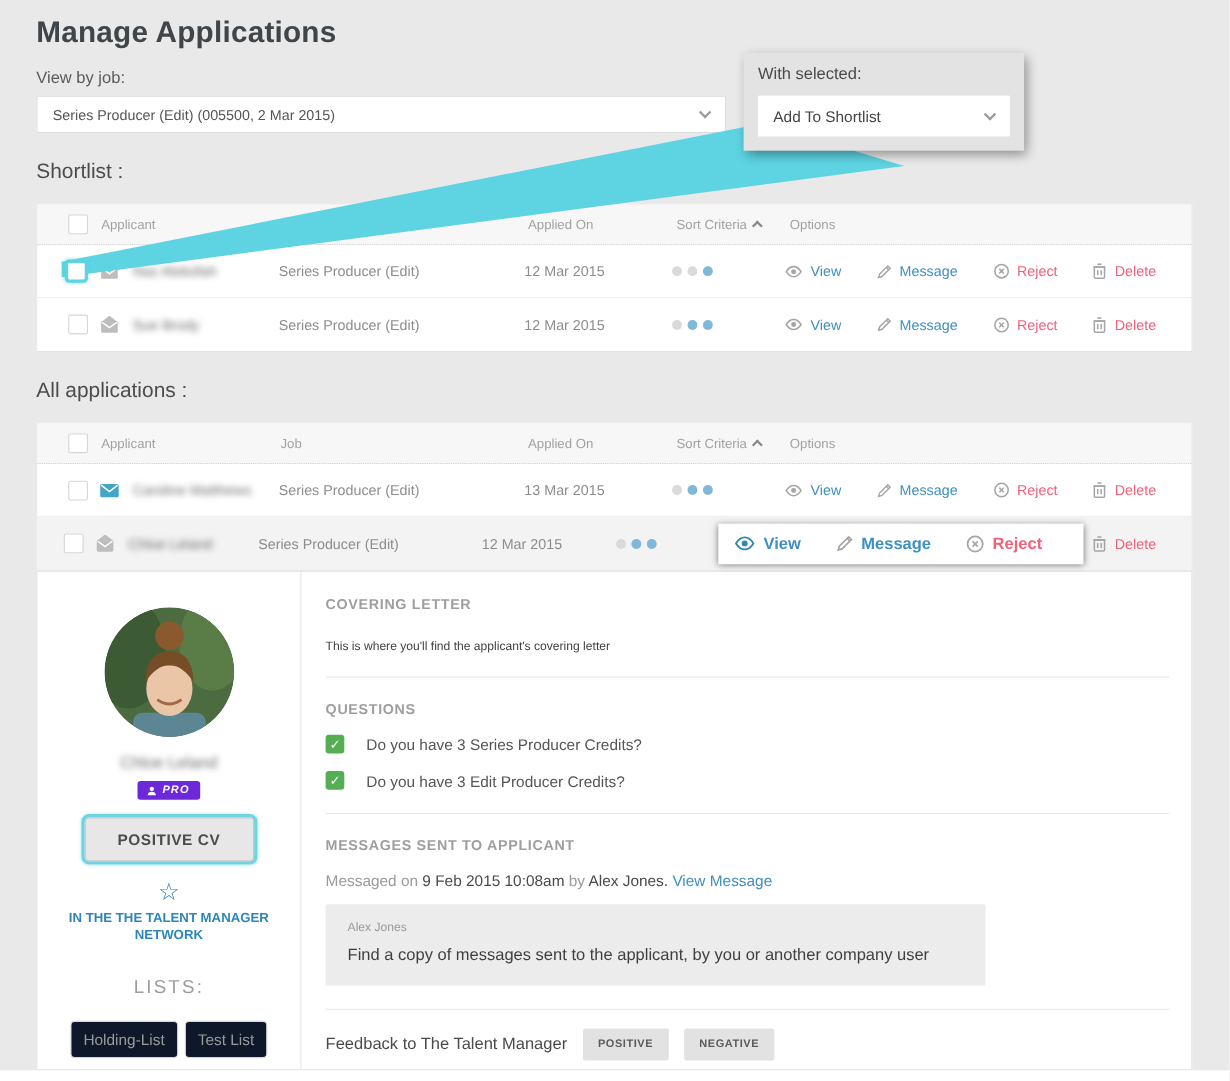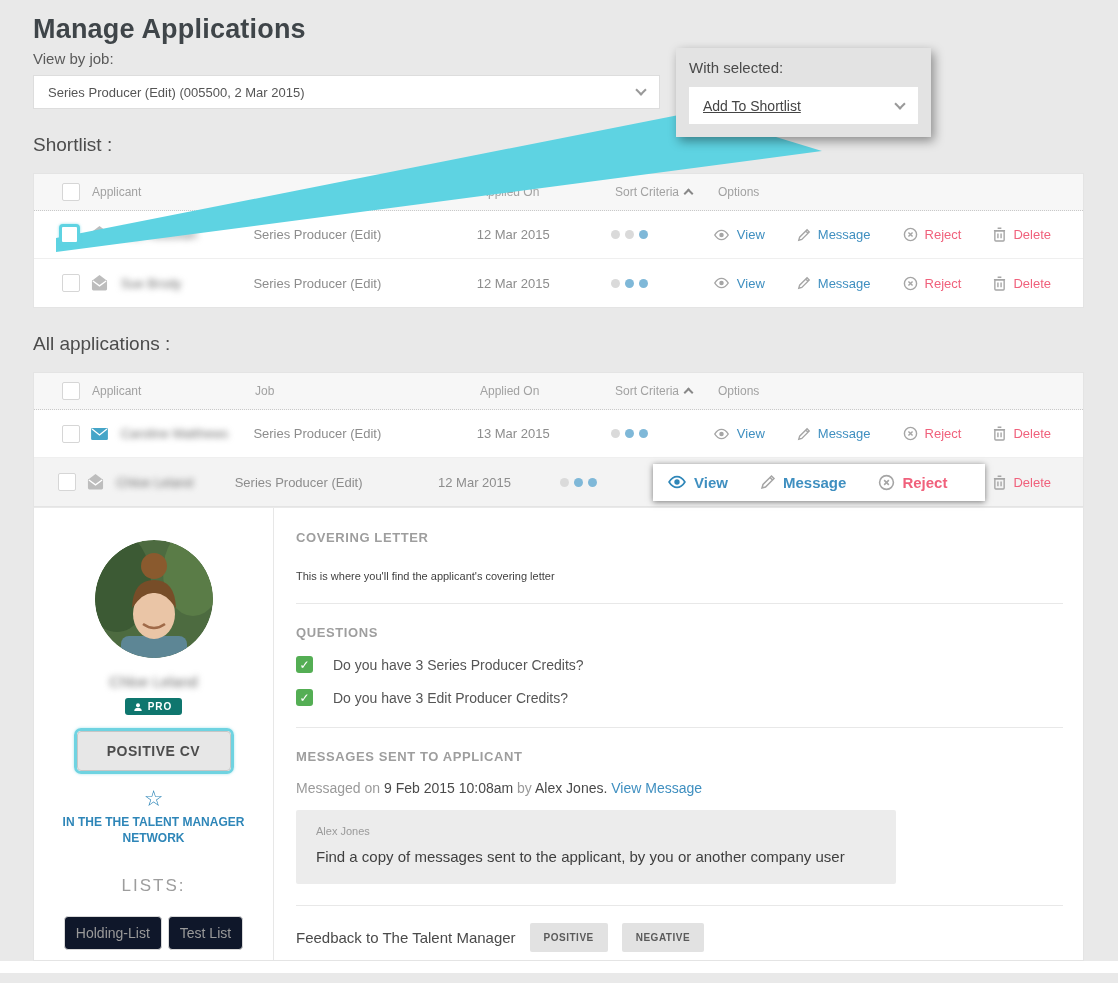--- a/index.html
+++ b/index.html
@@ -5,41 +5,41 @@
   * { margin:0; padding:0; box-sizing:border-box; }
   html,body { width:1118px; }
   body {
     font-family:"Liberation Sans", sans-serif;
     background:#ffffff;
     color:#4a4a4a;
   }
   #page { position:relative; width:1118px; height:983px; background:#e9e9e9; overflow:hidden; }
   .content { padding:14px 34px 0 33px; }
 
-  h1#title { font-size:27px; font-weight:bold; color:#3f4549; letter-spacing:0.2px; margin-bottom:5px; }
+  h1#title { font-size:27px; font-weight:bold; color:#3f4549; letter-spacing:0.2px; margin-bottom:17px; }
 
   .filter-label { font-size:15px; color:#5a5a5a; margin-bottom:8px; }
   .select {
     width:627px; height:34px; background:#fff; border:1px solid #ddd;
     display:flex; align-items:center; justify-content:space-between;
     padding:0 14px; cursor:pointer;
   }
   .select .sel-text { font-size:13px; color:#555; }
   .chev { width:8px; height:8px; border-right:2px solid #999; border-bottom:2px solid #999; transform:rotate(45deg); margin-top:-4px; }
   .chev-up { width:7px; height:7px; border-left:2px solid #888; border-top:2px solid #888; transform:rotate(45deg); display:inline-block; margin-left:6px; margin-bottom:-1px; }
 
   
   .popup {
     position:absolute; left:676px; top:48px; width:255px; z-index:6;
     background:#e3e3e3; box-shadow:3px 4px 10px rgba(0,0,0,0.4);
     padding:11px 13px 13px;
   }
   .popup-label { font-size:15px; color:#4a4a4a; margin-bottom:11px; }
   .popup .select { width:229px; height:37px; border:none; }
-  .popup .sel-text { font-size:14px; color:#444;text-decoration:underline; }
+  .popup .sel-text { font-size:14px; color:#444; }
 
   
   #swoosh { position:absolute; left:0; top:0; z-index:5; pointer-events:none; }
 
   .section-heading { font-size:19px; color:#4c4c4c; margin:25px 0 17px; }
 
   
   .app-table { background:#fff; border:1px solid #e4e4e4; width:1051px; }
   .t-header {
     display:flex; align-items:center; height:37px; background:#f7f7f7;
@@ -84,21 +84,21 @@
   .opt-callout .action { font-size:15px; font-weight:bold; }
   .opt-callout .action-view svg { color:#2e86b8; }
 
   
   .detail-panel { width:1051px; height:454px; background:#fff; border:1px solid #e4e4e4; border-top:1px solid #e9e9e9; display:flex; }
   .d-left { width:240px; border-right:1px solid #e7e7e7; display:flex; flex-direction:column; align-items:center; padding-top:32px; }
   .d-right { flex:1; padding:22px 20px 0 22px; }
 
   .avatar { width:118px; height:118px; border-radius:50%; overflow:hidden; }
   .d-name { margin-top:15px; font-size:15px; }
-  .pro-badge { margin-top:8px; background:#0f766e; color:#fff; font-size:10px; font-weight:bold; letter-spacing:1px; border-radius:3px; padding:3px 10px 3px 8px; display:inline-flex; align-items:center; gap:5px; }
+  .pro-badge { margin-top:8px; background:#6d28d9; color:#fff; font-size:10px; font-weight:bold; letter-spacing:1px; border-radius:3px; padding:3px 10px 3px 8px; display:inline-flex; align-items:center; gap:5px;font-style:italic; }
   .cv-outer { margin-top:13px; border:3px solid #6fd3e1; border-radius:7px; box-shadow:0 0 3px rgba(111,211,225,0.6); }
   .cv-btn { display:block; background:#e7e7e7; border:1px solid #c6c6c6; border-radius:4px; width:154px; height:40px; font-family:inherit; font-size:14px; font-weight:bold; color:#4c4c4c; letter-spacing:0.5px; cursor:pointer; }
   .star { margin-top:14px; color:#2e86b8; font-size:22px; line-height:1; }
   .network { margin-top:4px; width:205px; text-align:center; color:#2e86b8; font-size:12px; font-weight:bold; line-height:1.35; }
   .lists-label { margin-top:30px; font-size:17px; color:#9d9d9d; letter-spacing:2px; }
   .list-chips { margin-top:20px; display:flex; gap:6px; }
   .list-chip { border:1px solid #d8d8d8; border-radius:4px; background:#0f172a; padding:8px 11px; font-size:14px; color:#9a9a9a; cursor:pointer; }
 
   .d-heading { font-size:13px; font-weight:bold; color:#9e9e9e; letter-spacing:0.6px; }
   .d-text { margin-top:25px; font-size:11px; color:#3f3f3f; }

